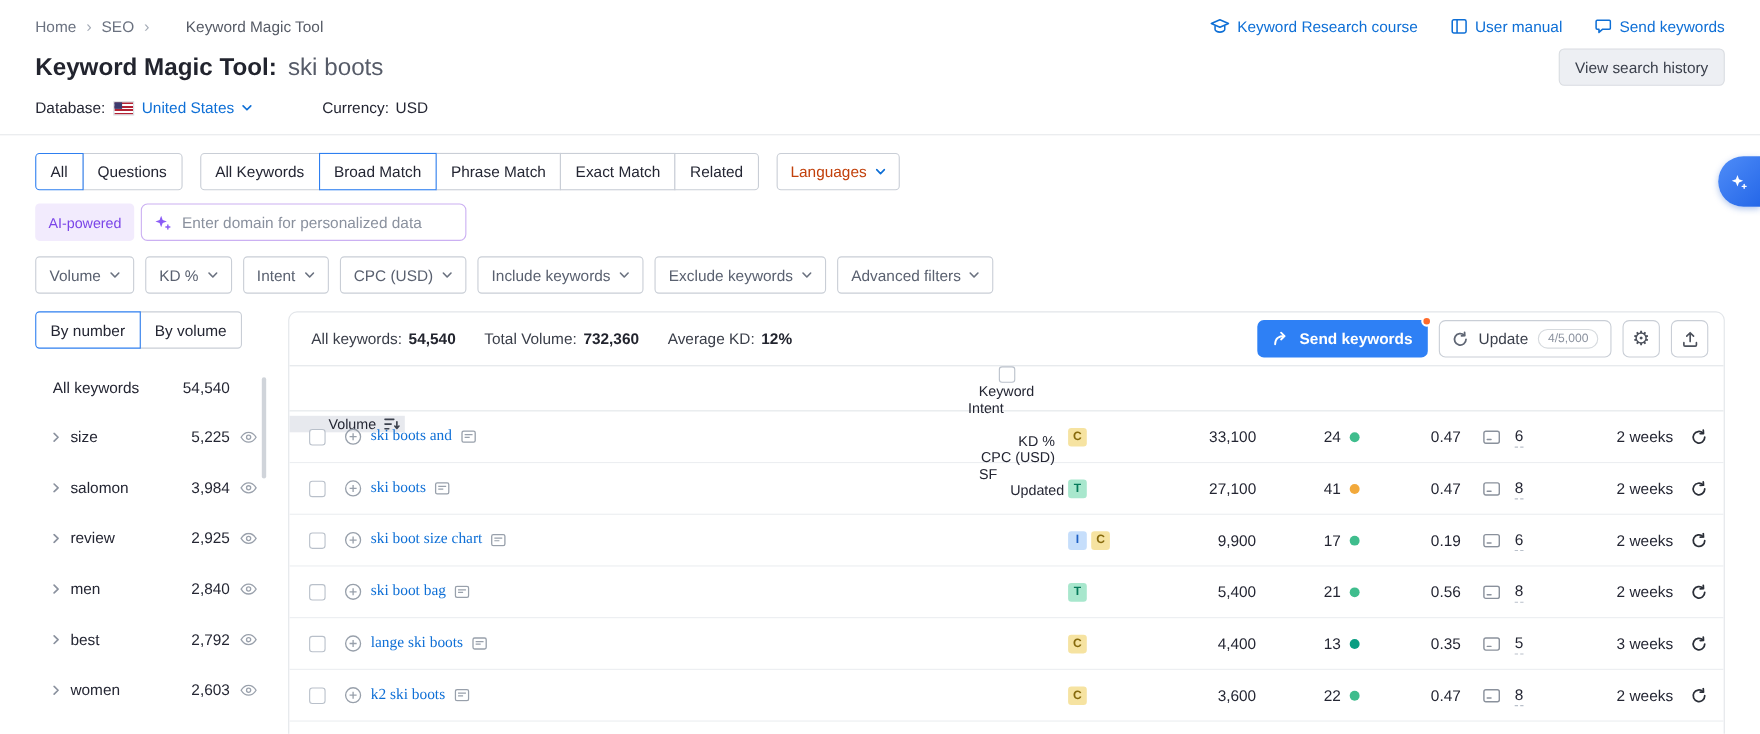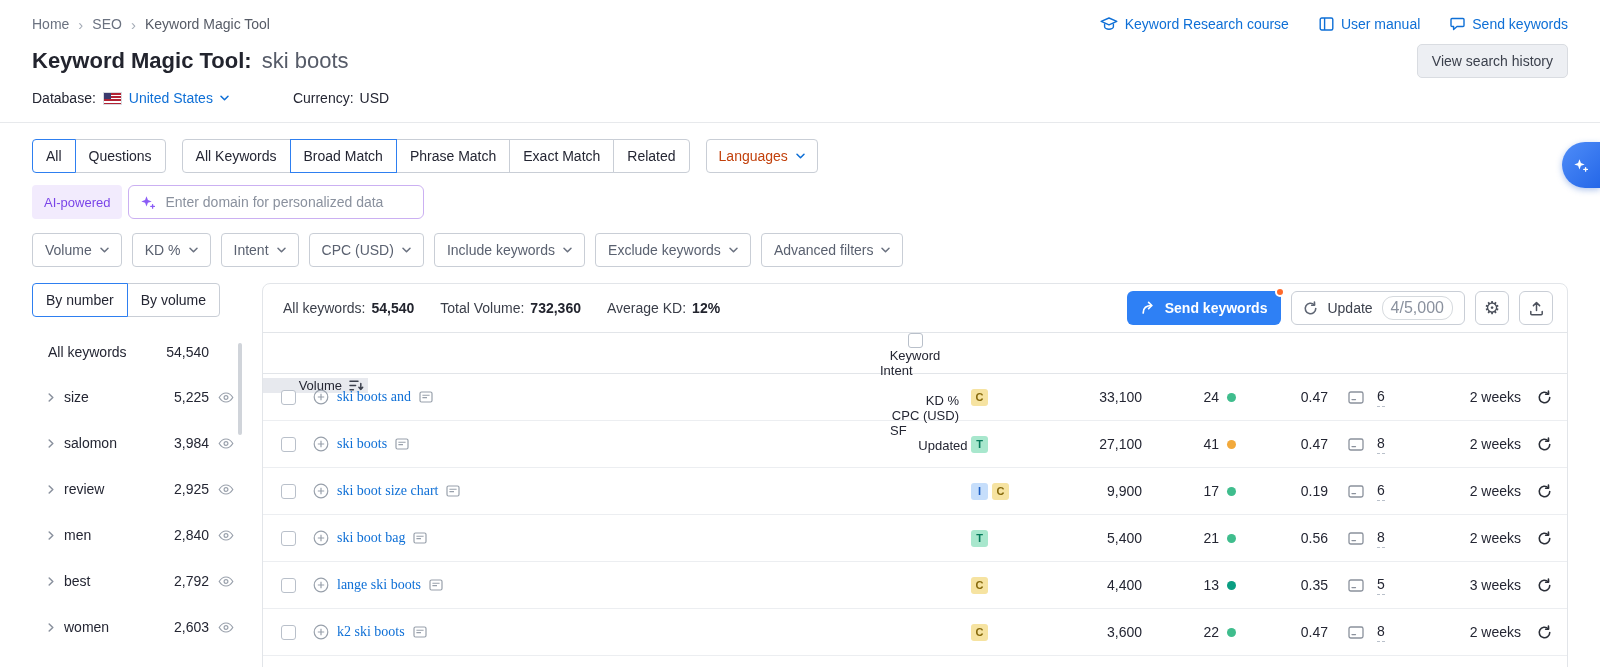--- a/index.html
+++ b/index.html
@@ -9,21 +9,21 @@
   a { text-decoration: none; color: inherit; }
   [data-interactable="true"] { cursor: pointer; }
   .icon { display: inline-flex; align-items: center; line-height: 0; }
 
   .page { position: relative; height: 100%; padding: 0 32px; }
 
   
   .topbar { display: flex; justify-content: space-between; align-items: center; padding-top: 14px; height: 34px; }
   .breadcrumb { display: flex; align-items: center; gap: 9px; color: #6b7280; text-align: right; }
   .breadcrumb .sep { color: #a4abb6; font-size: 15px; line-height: 1; }
-  .breadcrumb .crumb.last { color: #565b66; }
+  .breadcrumb .crumb.last { color: #565b66; margin-left: 24px; }
   .top-links { display: flex; align-items: center; gap: 30px; }
   .top-link { display: flex; align-items: center; gap: 7px; color: #0e6fd6; }
 
   
   .title-row { display: flex; justify-content: space-between; align-items: center; margin-top: 10px; }
   .page-title { font-size: 22px; font-weight: bold; color: #22242e; }
   .page-title .query { font-weight: normal; color: #565b68; margin-left: 4px; }
   .view-history { background: #edeff3; border: 1px solid #d9dce1; border-radius: 5px; padding: 8px 14px; color: #3c414d; }
 
   
@@ -75,21 +75,21 @@
   
   .main-panel { flex: 1; border: 1px solid #e2e5e9; border-radius: 8px; background: #fff; height: 400px; overflow: hidden; }
   .stats-bar { display: flex; align-items: center; padding: 0 14px 0 20px; height: 48px; gap: 26px; }
   .stat { display: flex; gap: 6px; align-items: baseline; }
   .s-label { color: #3a3e49; }
   .s-value { font-weight: bold; color: #22242e; }
   .stats-actions { margin-left: auto; display: flex; align-items: center; gap: 10px; }
   .send-btn { position: relative; background: #2e80f5; color: #fff; font-weight: bold; border-radius: 6px; height: 34px; display: flex; align-items: center; gap: 9px; padding: 0 14px; }
   .notif-dot { position: absolute; top: -4px; right: -4px; width: 10px; height: 10px; border-radius: 50%; background: #ff6a2b; border: 2px solid #fff; }
   .update-btn { border: 1px solid #c9ced6; border-radius: 6px; height: 34px; display: flex; align-items: center; gap: 9px; padding: 0 11px; color: #3c414d; }
-  .quota { font-size: 16px; color: #8a919e; border: 1px solid #d6dade; border-radius: 11px; padding: 2px 8px; }
+  .quota { font-size: 11px; color: #8a919e; border: 1px solid #d6dade; border-radius: 11px; padding: 2px 8px; }
   .icon-btn { width: 34px; height: 34px; border: 1px solid #c9ced6; border-radius: 6px; display: inline-flex; align-items: center; justify-content: center; color: #4c515c; }
   .gear { font-size: 18px; line-height: 1; color: #4c515c; }
 
   
   .t-head { display: flex; align-items: center; height: 42px; border-top: 1px solid #e2e5e9; border-bottom: 1px solid #e2e5e9; font-size: 13px; color: #242633; flex-direction: column; }
   .t-row { display: flex; align-items: center; height: 47px; border-bottom: 1px solid #eceef1; }
   .col-check { width: 50px; padding-left: 18px; display: flex; align-items: center; }
   .checkbox { width: 15px; height: 15px; border: 1px solid #b9c0ca; border-radius: 3px; background: #fff; display: inline-block; }
   .col-kw { flex: 1; display: flex; align-items: center; gap: 8px; min-width: 0; }
   .kw-link { color: #0e6fd6; font-family: Liberation Serif, serif; }

